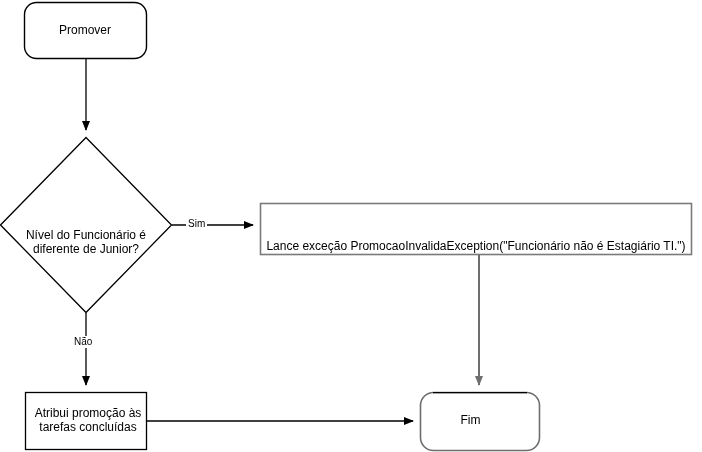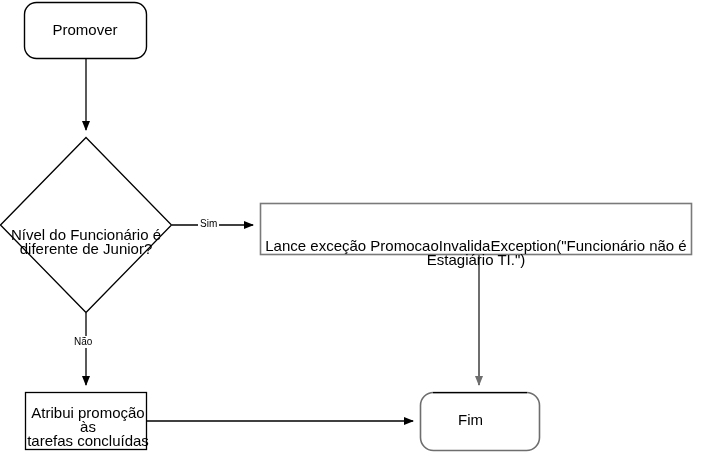--- a/index.html
+++ b/index.html
@@ -22,21 +22,21 @@
     left: 0;
     top: 0;
     width: 702px;
     height: 452px;
   }
   .node-label {
     position: absolute;
     text-align: center;
     color: #000000;
     font-family: "Liberation Sans", sans-serif;
-    font-size: 15px;
+    font-size: 12px;
     line-height: 14px;
     white-space: pre-line;
     pointer-events: none;
   }
   .edge-label {
     position: absolute;
     text-align: center;
     color: #000000;
     font-family: "Liberation Sans", sans-serif;
     font-size: 10px;
@@ -45,21 +45,21 @@
     padding: 0 2px;
     white-space: nowrap;
   }
   
   #label-start      { left: 24px;  top: 23px;  width: 122px; }
   #label-decision   { left: 2px;   top: 228px; width: 168px; }
   #label-exception  { left: 264px; top: 221px; width: 424px; margin-top: 18px; }
   #label-assign     { left: 25px;  top: 406px; width: 126px; }
   #label-end        { left: 420px; top: 413px; width: 101px; }
   
-  #label-edge-sim   { left: 198px; top: 218px; text-align: center; }
+  #label-edge-sim   { left: 186px; top: 218px; text-align: center; }
   #label-edge-nao   { left: 72px;  top: 336px; }
 </style>
 </head>
 <body>
 
 <div id="canvas">
 
   <svg id="diagram-svg" viewBox="0 0 702 452" xmlns="http://www.w3.org/2000/svg">
     <defs>
       <marker id="arrow-black" markerWidth="10" markerHeight="8" refX="9" refY="4" orient="auto" markerUnits="userSpaceOnUse">

